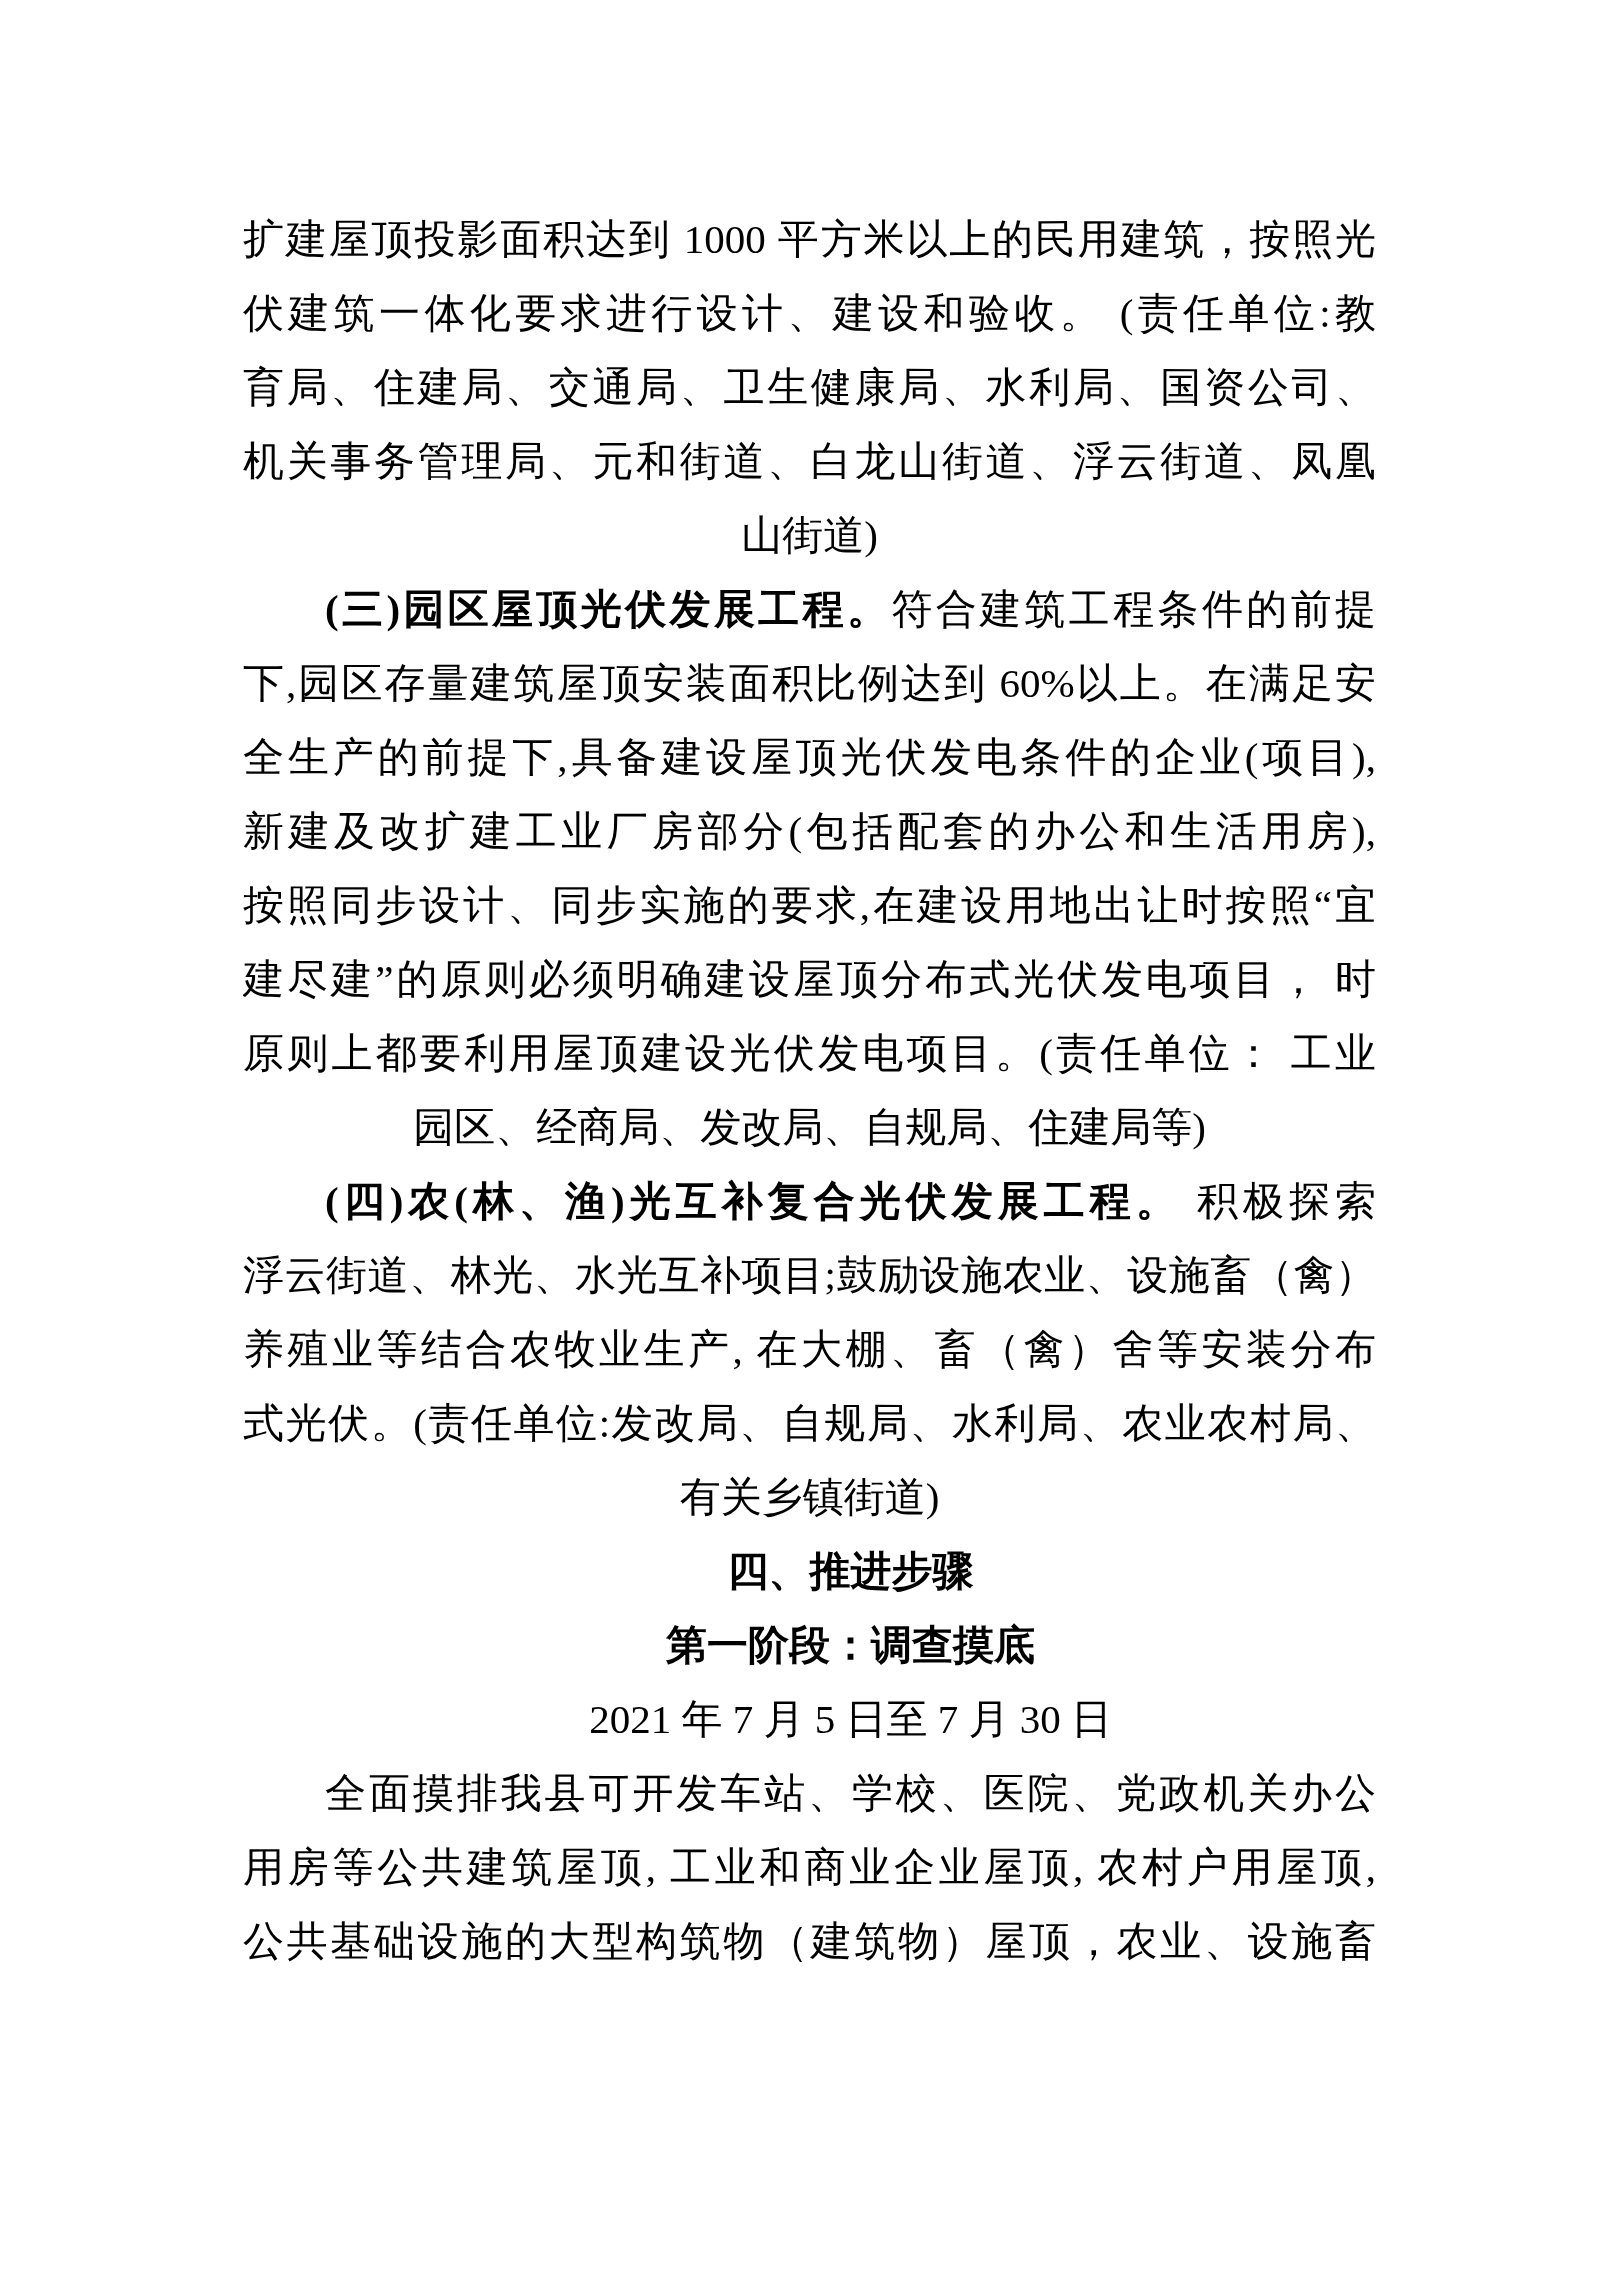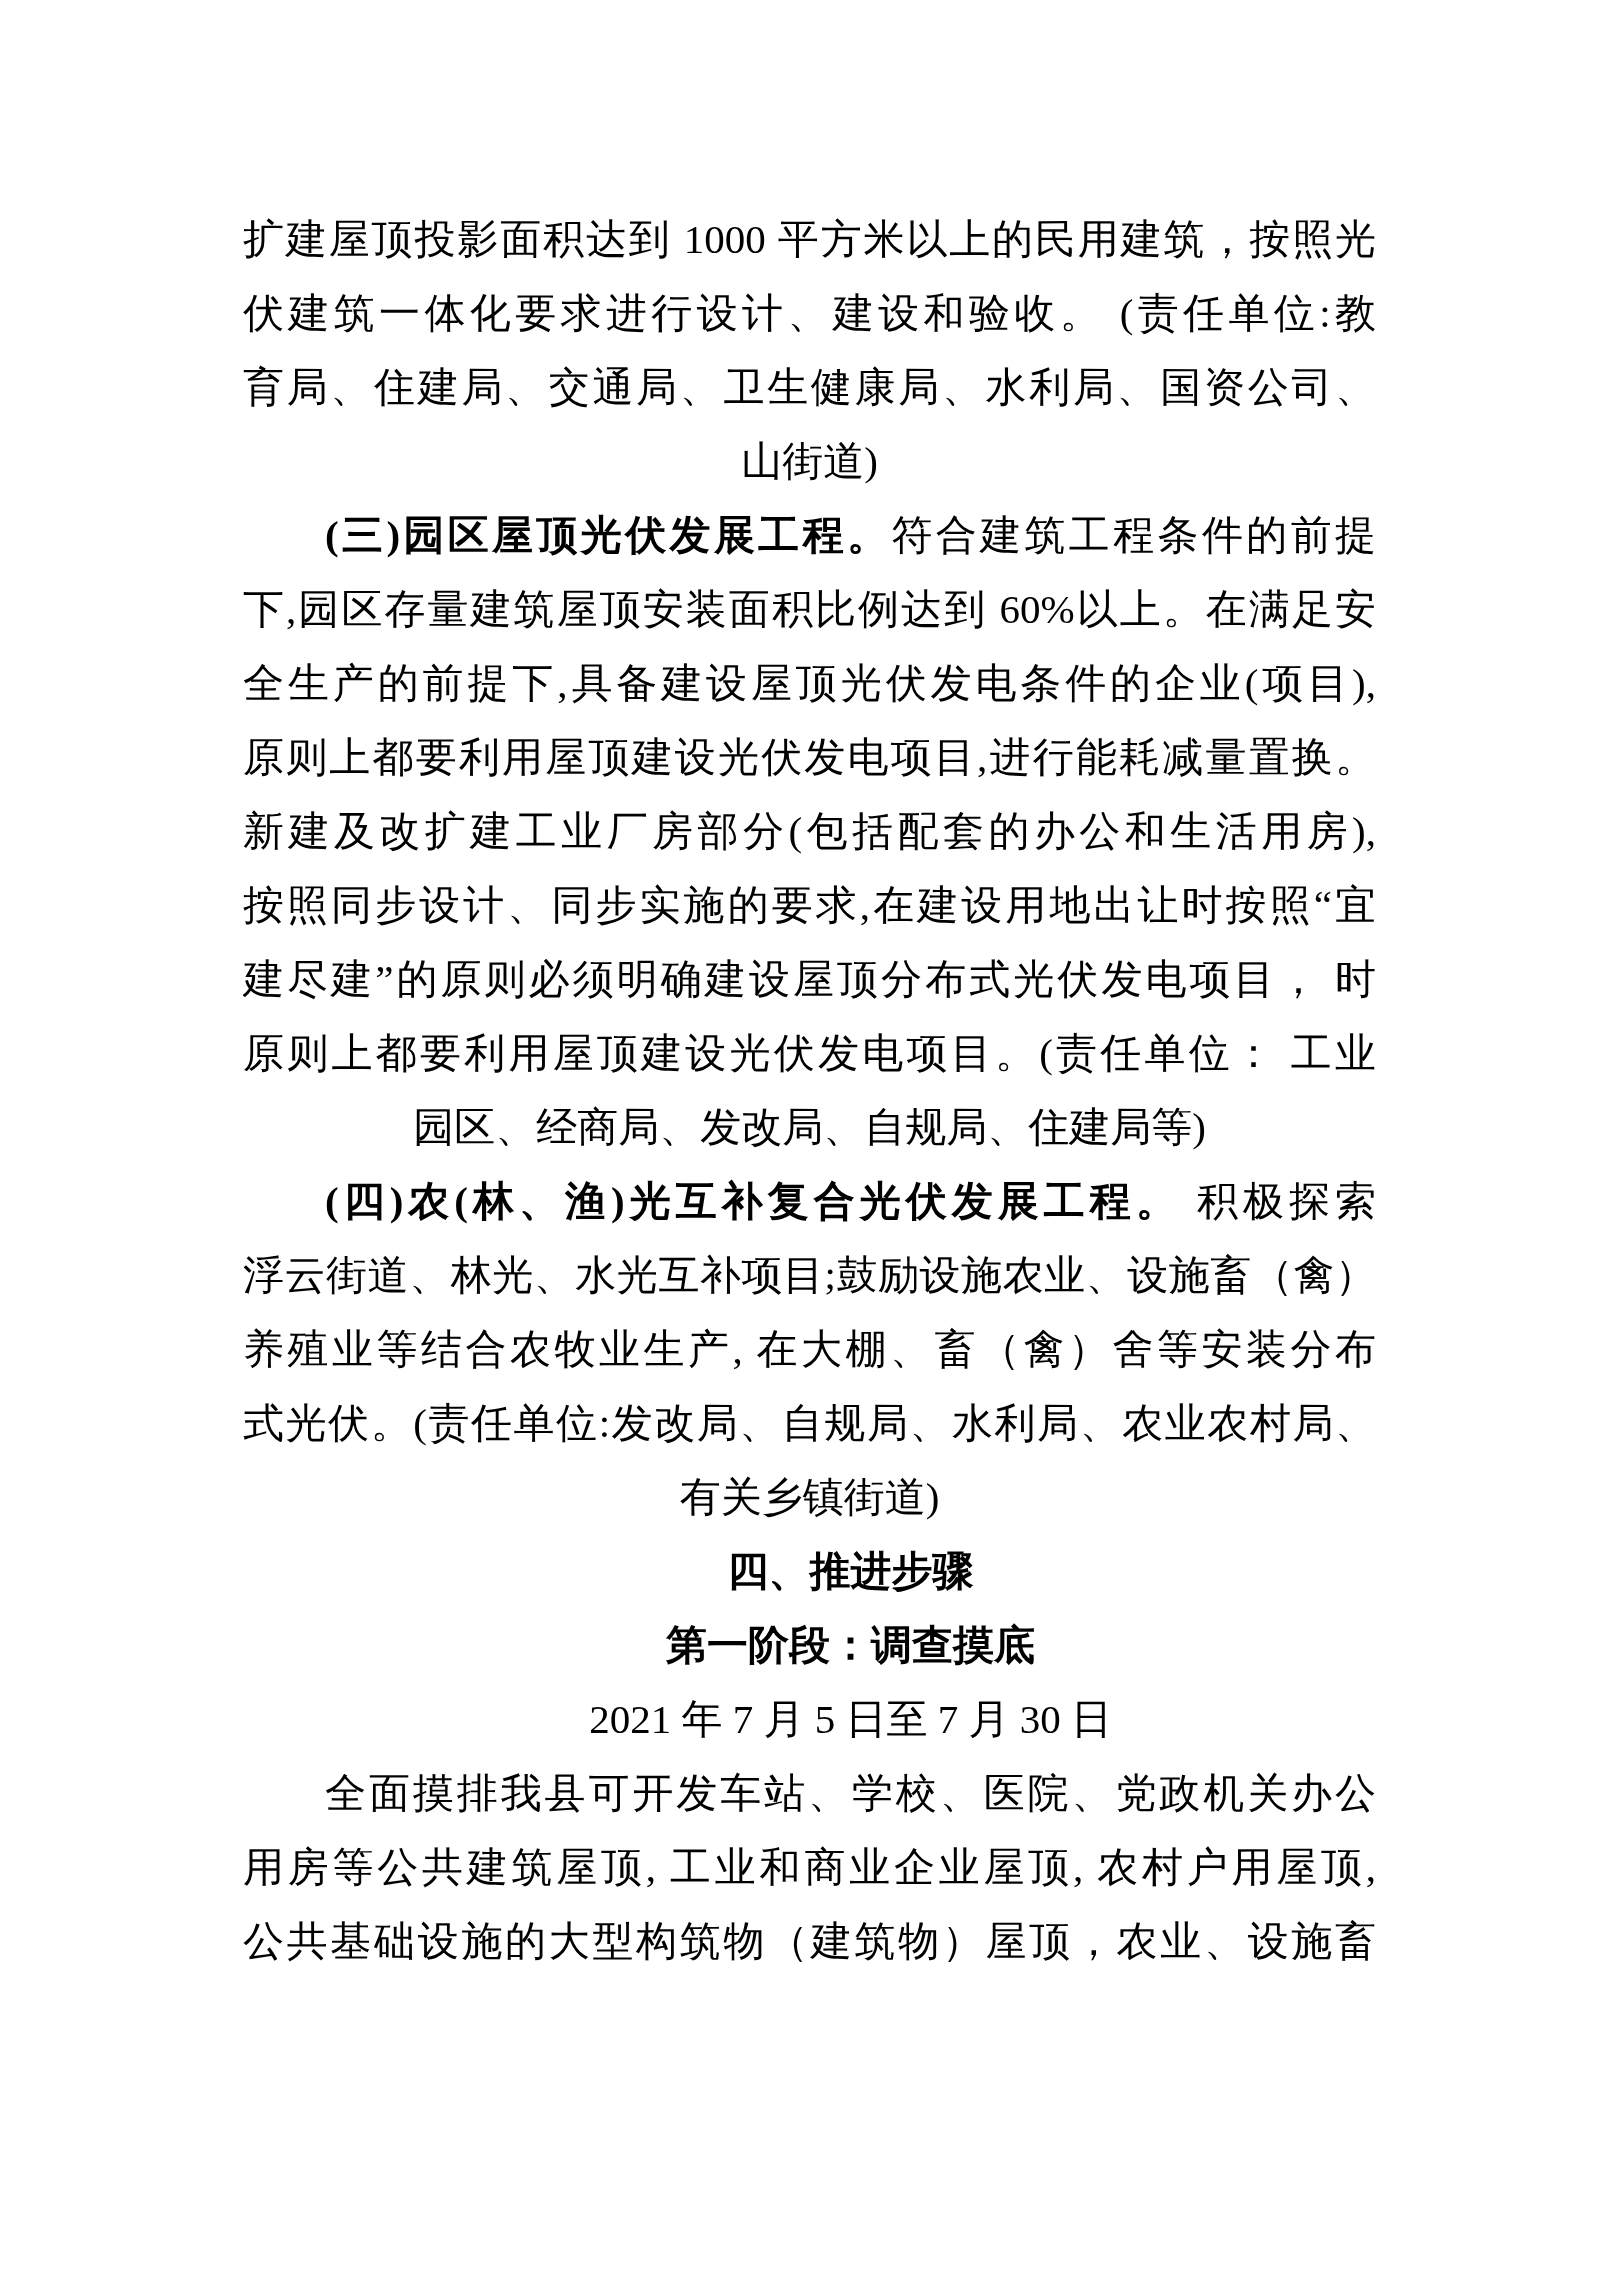--- a/index.html
+++ b/index.html
@@ -51,25 +51,25 @@
   }
 </style>
 </head>
 <body>
 
 <div class="page">
   <div class="doc-body">
       <div class="line fill"><span class="run-serif">扩建屋顶投影面积达到 1000 平方米以上的民用建筑，按照光</span></div>
       <div class="line fill"><span class="run-serif">伏建筑一体化要求进行设计、建设和验收。 (责任单位:教</span></div>
       <div class="line fill"><span class="run-serif">育局、住建局、交通局、卫生健康局、水利局、国资公司、</span></div>
+      <div class="line fill"><span class="run-serif">机关事务管理局、元和街道、白龙山街道、浮云街道、凤凰</span></div>
       <div class="line"><span class="run-serif">山街道)</span></div>
       <div class="line fill indent"><span class="run-serif-bold">(三)园区屋顶光伏发展工程。</span><span class="run-serif">符合建筑工程条件的前提</span></div>
       <div class="line fill"><span class="run-serif">下,园区存量建筑屋顶安装面积比例达到 60%以上。在满足安</span></div>
       <div class="line fill"><span class="run-serif">全生产的前提下,具备建设屋顶光伏发电条件的企业(项目),</span></div>
-      <div class="line fill"><span class="run-serif">原则上都要利用屋顶建设光伏发电项目,进行能耗减量置换。</span></div>
       <div class="line fill"><span class="run-serif">新建及改扩建工业厂房部分(包括配套的办公和生活用房),</span></div>
       <div class="line fill"><span class="run-serif">按照同步设计、同步实施的要求,在建设用地出让时按照“宜</span></div>
       <div class="line fill"><span class="run-serif">建尽建”的原则必须明确建设屋顶分布式光伏发电项目， 时</span></div>
       <div class="line fill"><span class="run-serif">原则上都要利用屋顶建设光伏发电项目。(责任单位： 工业</span></div>
       <div class="line"><span class="run-serif">园区、经商局、发改局、自规局、住建局等)</span></div>
       <div class="line fill indent"><span class="run-serif-bold">(四)农(林、渔)光互补复合光伏发展工程。</span><span class="run-serif"> 积极探索</span></div>
       <div class="line fill"><span class="run-serif">浮云街道、林光、水光互补项目;鼓励设施农业、设施畜（禽）</span></div>
       <div class="line fill"><span class="run-serif">养殖业等结合农牧业生产, 在大棚、畜（禽）舍等安装分布</span></div>
       <div class="line fill"><span class="run-serif">式光伏。(责任单位:发改局、自规局、水利局、农业农村局、</span></div>
       <div class="line"><span class="run-serif">有关乡镇街道)</span></div>

